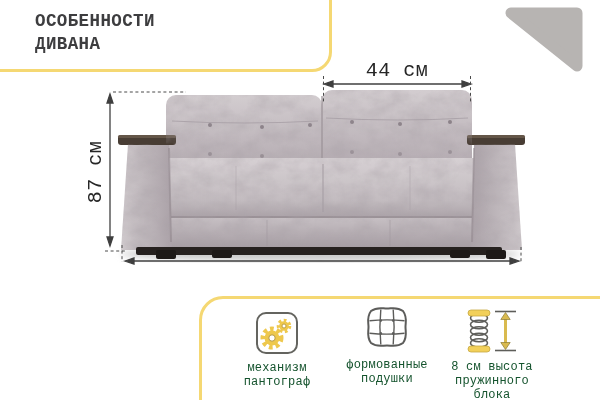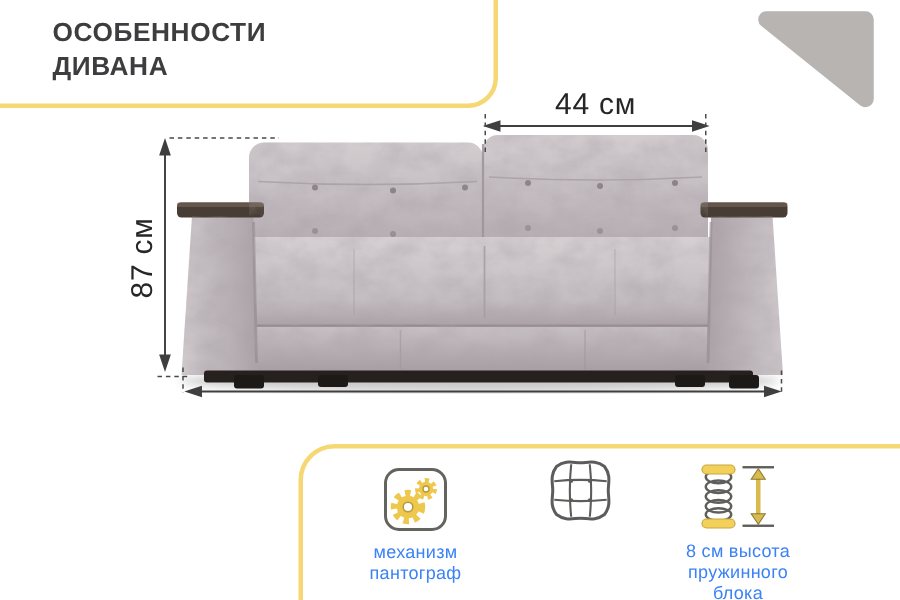--- a/index.html
+++ b/index.html
@@ -1,18 +1,18 @@
 <!DOCTYPE html>
 <html><head>
 <meta charset="utf-8">
 <style>
   html,body{margin:0;padding:0;background:#e9e9e9;}
   .stage{
     position:relative;width:600px;height:400px;background:#ffffff;
-    overflow:hidden;font-family:Liberation Sans, sans-serif;
+    overflow:hidden;font-family:Liberation Mono, monospace;
   }
   
   .frame-tl{
     position:absolute;left:-62px;top:-52px;width:388px;height:118px;
     border:3px solid #F5D873;border-radius:20px;background:transparent;
   }
   
   .frame-bottom{
     position:absolute;left:199px;top:296px;width:470px;height:170px;
     border:3px solid #F5D873;border-radius:24px;background:#ffffff;
@@ -30,21 +30,21 @@
     text-align:center;font-weight:500;
   }
   .dim-96{left:337px;top:59px;width:120px;}
   .dim-218{left:258px;top:266px;width:120px;}
   .dim-87{left:56px;top:160px;width:80px;height:24px;transform:rotate(-90deg);}
   .feature{
     position:absolute;width:120px;display:flex;flex-direction:column;align-items:center;
   }
   .feature .icon-slot{height:52px;display:flex;align-items:flex-end;justify-content:center;}
   .feature .flabel{
-    margin-top:6px;font-size:12px;line-height:14px;color:#3b82f6;
+    margin-top:6px;font-size:12px;line-height:14px;color:#14532d;
     text-align:center;white-space:pre-line;letter-spacing:.2px;
   }
   .f1{left:217px;top:303px;}
   .f2{left:327px;top:300px;}
   .f3{left:432px;top:302px;}
 </style>
 </head>
 <body>
 
 <div class="stage">
@@ -213,20 +213,22 @@
         <path d="M7.5,18.8 C19,17.6 31,17.6 42.5,18.8" fill="none" stroke="#5c5c5a" stroke-width="1.4"></path>
         <path d="M7.5,31.2 C19,32.4 31,32.4 42.5,31.2" fill="none" stroke="#5c5c5a" stroke-width="1.4"></path>
         <g fill="#5c5c5a">
           <circle cx="18.8" cy="18.6" r="1.3"></circle>
             <circle cx="31.2" cy="18.6" r="1.3"></circle>
           <circle cx="18.8" cy="31.4" r="1.3"></circle>
             <circle cx="31.2" cy="31.4" r="1.3"></circle>
         </g>
       </svg>
     </div>
+    <div class="flabel">формованные
+подушки</div>
   </div>
 
   <div class="feature f3">
     <div class="icon-slot">
       <svg width="52" height="46" viewBox="0 0 52 46">
         <g fill="none" stroke="#5e5e5a" stroke-width="1.6">
           <ellipse cx="13" cy="10" rx="8.5" ry="4.2"></ellipse>
           <ellipse cx="13" cy="16.5" rx="8.5" ry="4.2"></ellipse>
           <ellipse cx="13" cy="23" rx="8.5" ry="4.2"></ellipse>
           <ellipse cx="13" cy="29.5" rx="8.5" ry="4.2"></ellipse>

